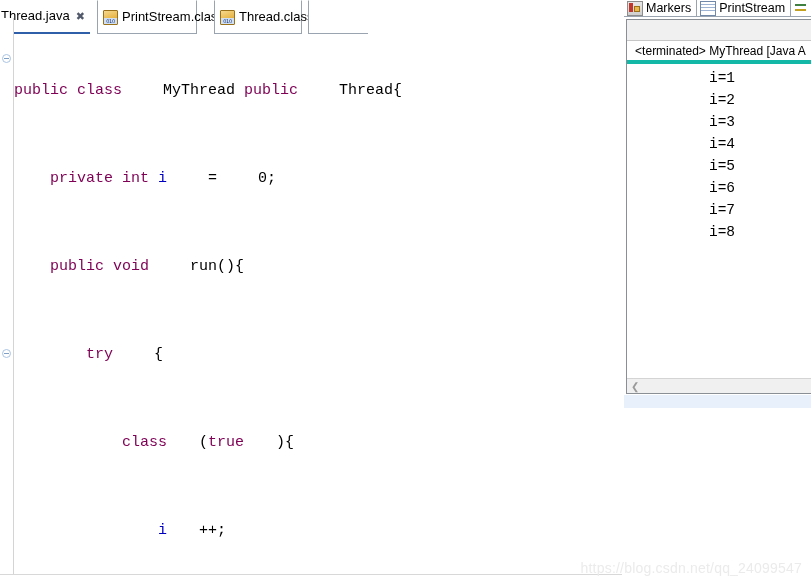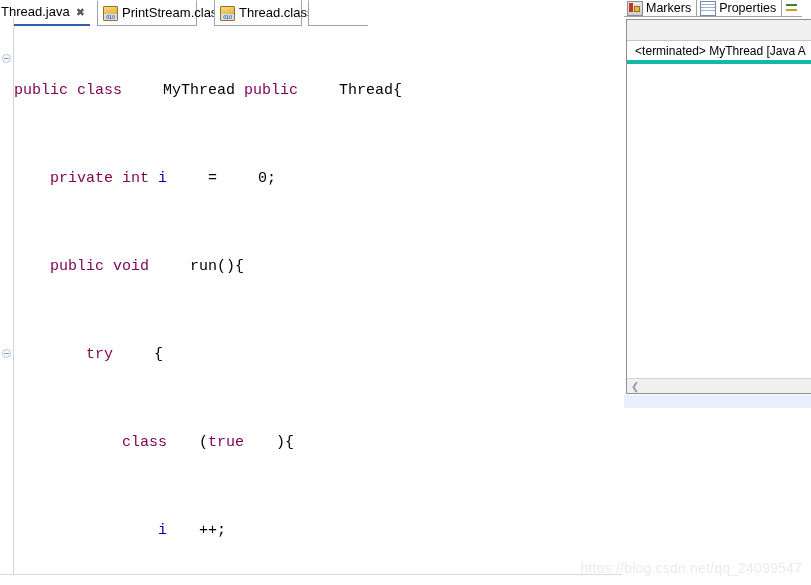--- a/index.html
+++ b/index.html
@@ -31,21 +31,21 @@
   #editor-tabbar {
     position: absolute;
     left: 0; top: 0;
     width: 622px;
     height: 18px;
     background: #ffffff;
   }
   .etab {
     position: absolute;
     top: 0;
-    height: 26px;
+    height: 34px;
     display: flex;
     align-items: center;
     box-sizing: border-box;
     font-family: "Liberation Sans", sans-serif;
     font-size: 13px;
     color: #000000;
     white-space: nowrap;
     padding: 0 5px;
   }
   .etab.active {
@@ -368,31 +368,32 @@
 
 <div id="right-pane">
 
   <div id="right-tabbar">
     <div class="rtab">
       <span class="rtab-ico ico-markers"></span>
       <span>Markers</span>
     </div>
     <div class="rtab">
       <span class="rtab-ico ico-props"></span>
-      <span>Properties</span>
+      <span>PrintStream</span>
     </div>
     <div class="rtab partial">
       <span class="rtab-ico ico-servers"></span>
       <span></span>
     </div>
   </div>
 
   <div id="console-box">
     <div id="console-toolbar"></div>
     <div id="console-header">&lt;terminated&gt; MyThread [Java A</div>
+    <div id="console-output"><div>i=1</div><div>i=2</div><div>i=3</div><div>i=4</div><div>i=5</div><div>i=6</div><div>i=7</div><div>i=8</div></div>
     <div id="console-hscroll">
       <span id="console-hscroll-left">❮</span>
     </div>
   </div>
 
   <div id="right-bottom-fill"></div>
   <div id="right-bottom-fill2"></div>
 </div>
 
 <div id="watermark">https://blog.csdn.net/qq_24099547</div>

